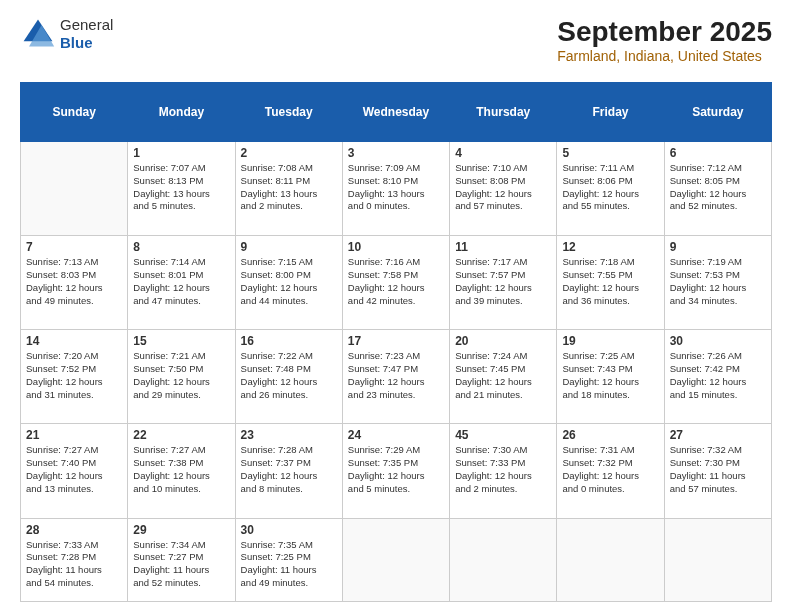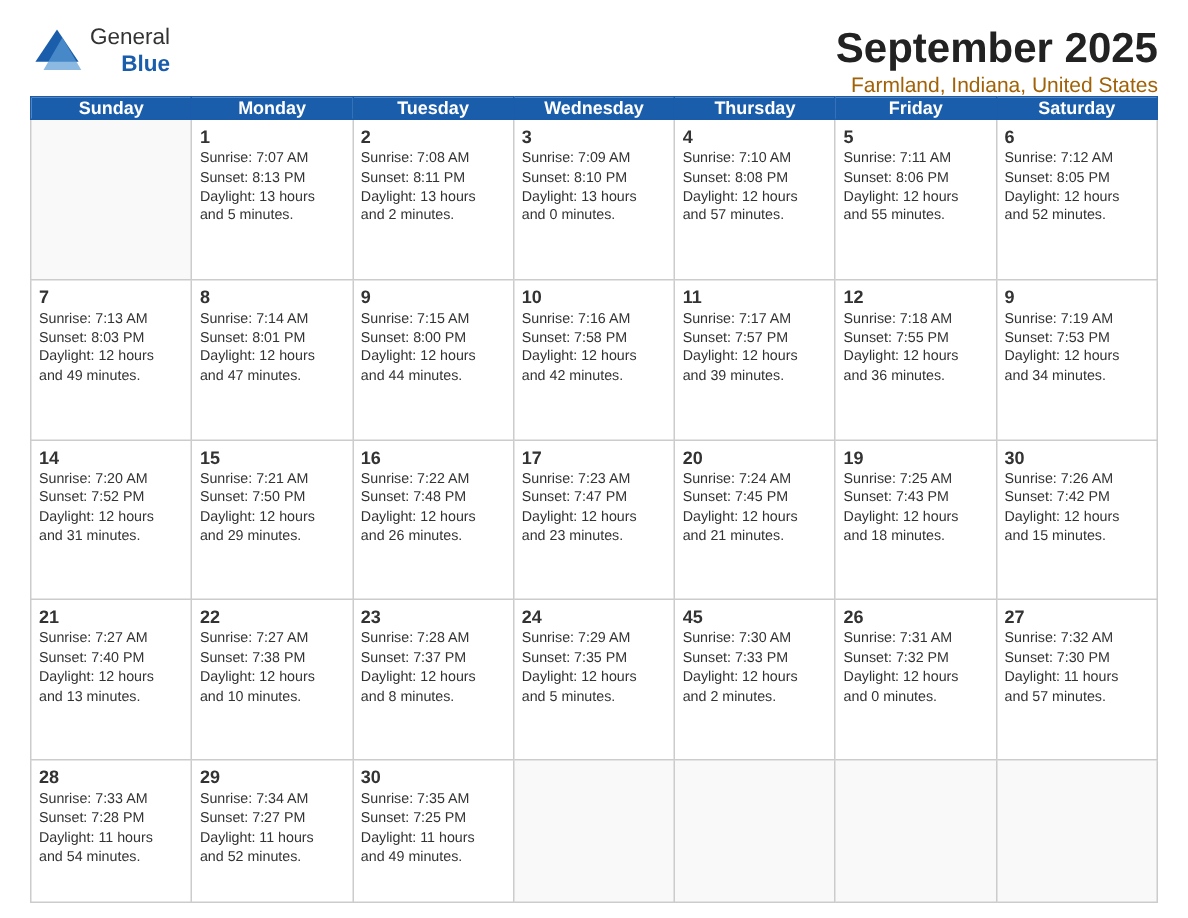--- a/index.html
+++ b/index.html
@@ -15,39 +15,39 @@
       height: 612px;
       background: #fff;
       padding: 16px 20px 10px 20px;
       display: flex;
       flex-direction: column;
     }
     .header {
       display: flex;
       justify-content: space-between;
       align-items: flex-start;
-      margin-bottom: 0;
+      margin-bottom: 18px;
     }
     .logo {
       display: flex;
       align-items: center;
       gap: 4px;
     }
     .logo-text {
       font-size: 15px;
       line-height: 1.2;
       color: #333;
     }
     .logo-text .general { display: block; }
-    .logo-text .blue { display: block; color: #1a5dab; font-weight: bold; text-align: right; }
+    .logo-text .blue { display: block; color: #1a5dab; font-weight: bold; }
     .logo-icon {
       width: 36px;
       height: 36px;
     }
-    .title-block { text-align: right; }
+    .title-block { text-align: left; }
     .title-block h1 {
       font-size: 28px;
       font-weight: bold;
       color: #222;
     }
     .title-block h2 {
       font-size: 14px;
       font-weight: normal;
       color: #a16207;
     }
@@ -56,21 +56,21 @@
       border: 1px solid #ccc;
       border-collapse: collapse;
       width: 100%;
       table-layout: fixed;
     }
     .calendar th {
       background: #1a5dab;
       color: #fff;
       font-size: 12px;
       font-weight: bold;
-      padding: 0 4px;
+      padding: 22px 4px;
       border: 1px solid #1a5dab;
       text-align: center;
     }
     .calendar td {
       border: 1px solid #ccc;
       vertical-align: top;
       padding: 4px 5px;
       font-size: 10px;
       color: #333;
       height: 88px;

